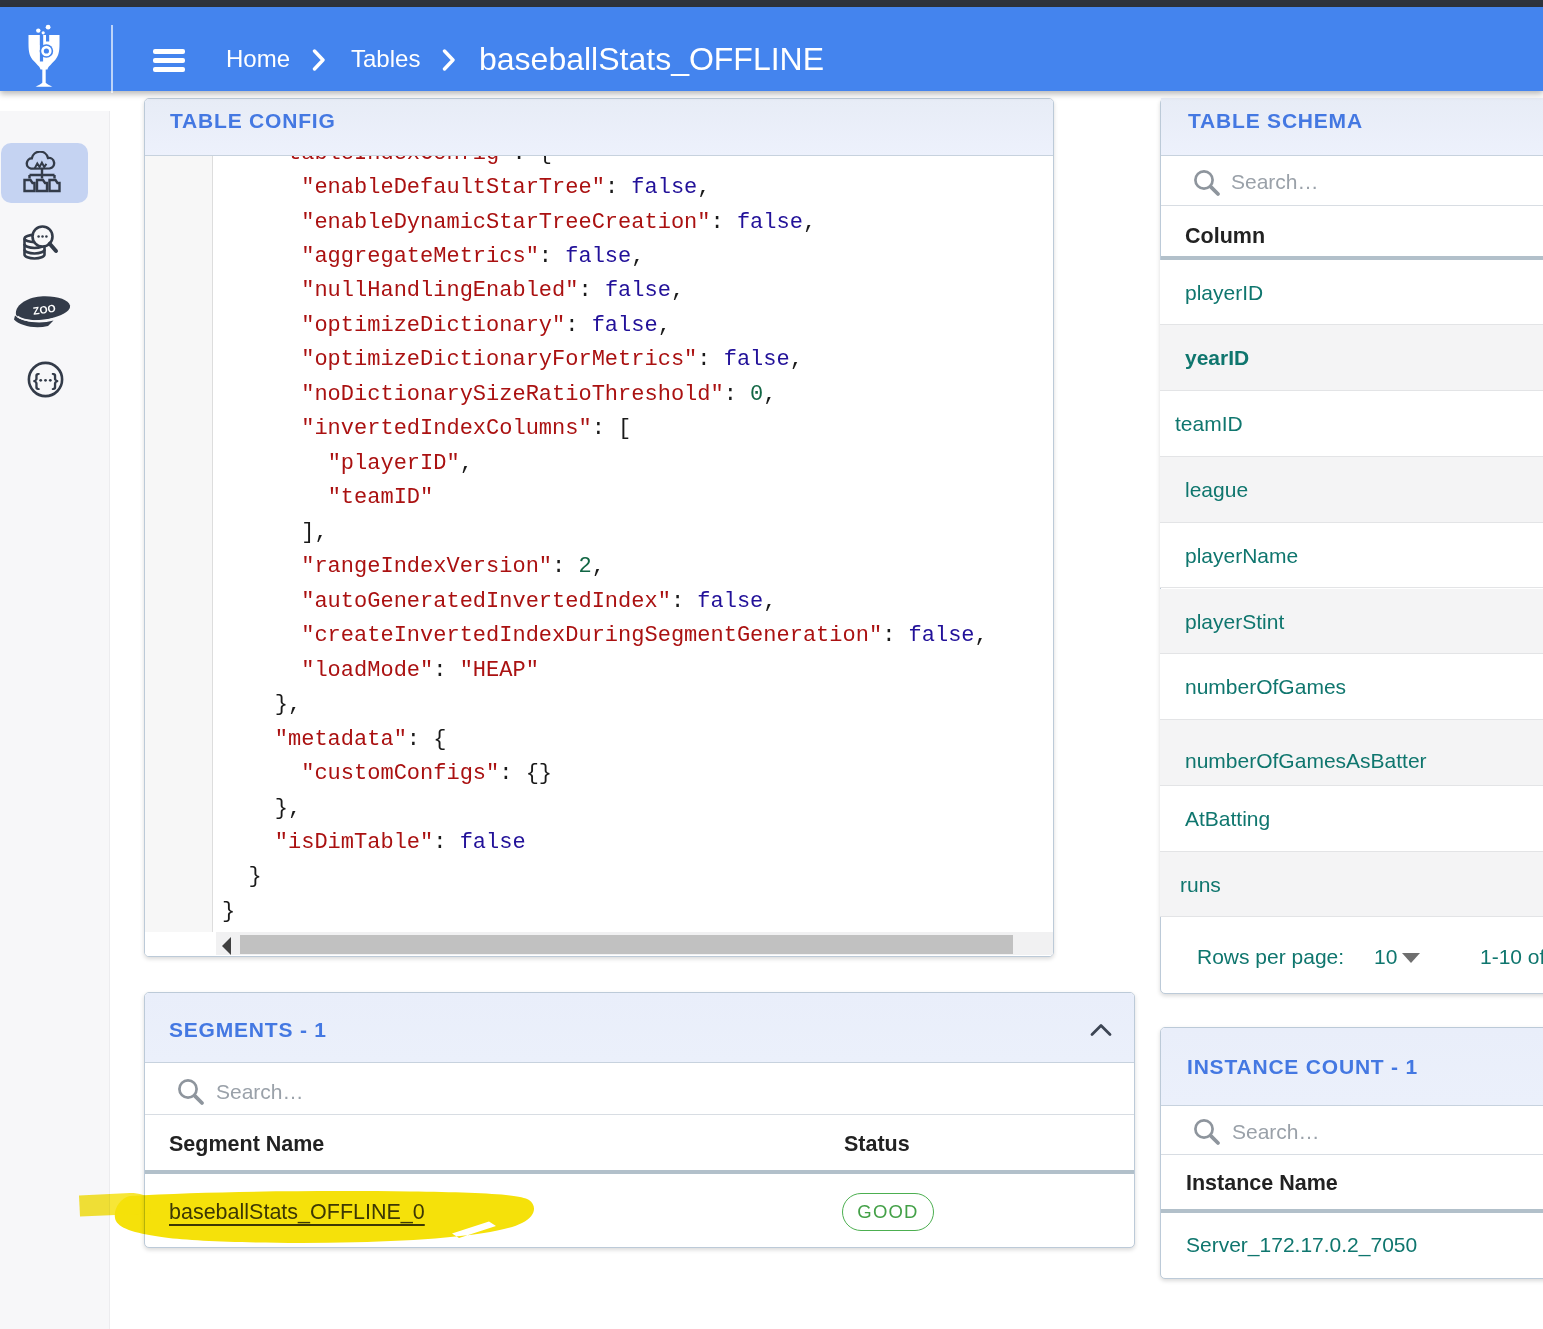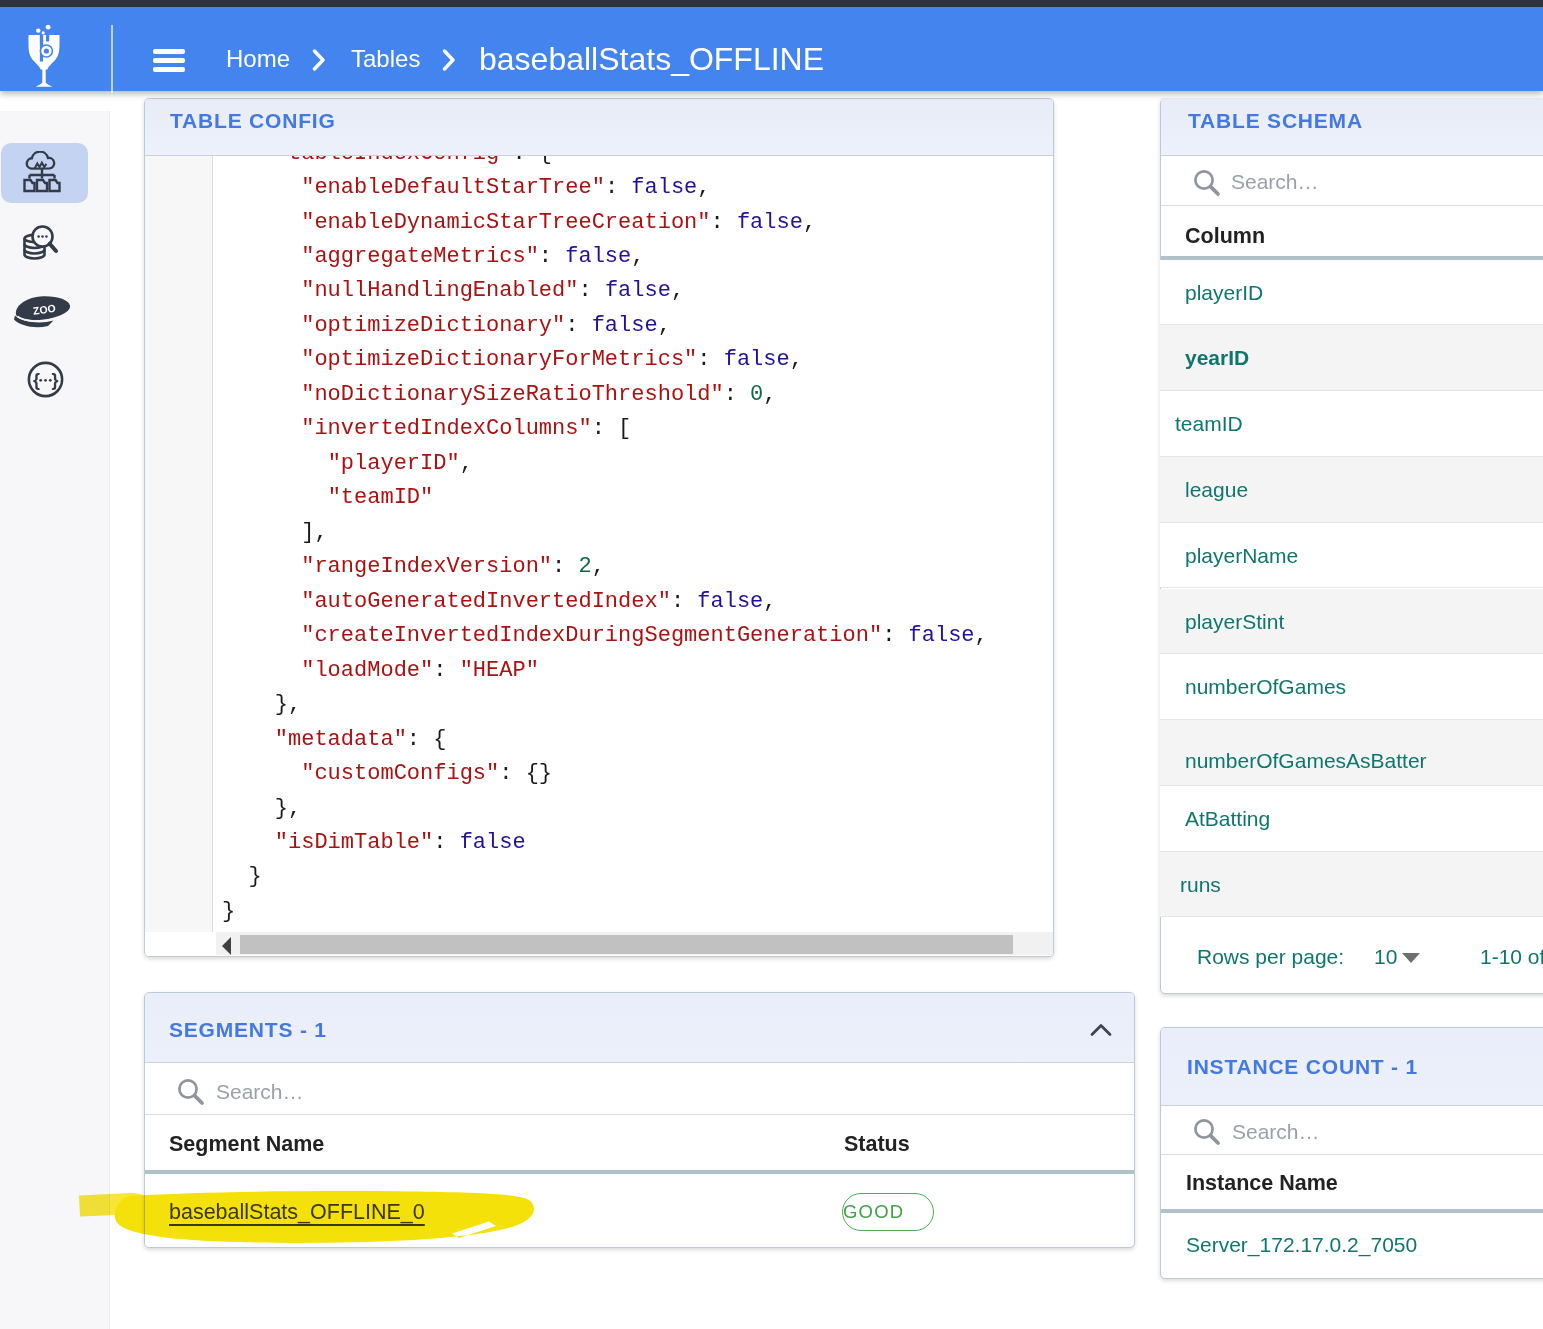--- a/index.html
+++ b/index.html
@@ -109,21 +109,21 @@
   <div class="abs" style="left:0;right:0;top:71px;height:51px;border-bottom:1px solid #d8dde3"></div>
   <svg class="abs" style="left:31px;top:84px" width="30" height="30" viewBox="0 0 30 30" fill="none" stroke="#8e959d">
       <circle cx="12" cy="12" r="8.6" stroke-width="2.7"></circle>
       <line x1="18.6" y1="18.6" x2="26" y2="26" stroke-width="3.8" stroke-linecap="round"></line>
     </svg>
   <div class="t ph" style="left:71px;top:84px">Search…</div>
   <div class="t th" style="left:24px;top:136px">Segment Name</div>
   <div class="t th" style="left:699px;top:136px">Status</div>
   <div class="abs" style="left:0;right:0;top:177px;height:4px;background:#b2c0ca"></div>
   <div class="t" style="left:24px;top:204px;font-size:21.5px;color:#3f3f3f;text-decoration:underline;text-underline-offset:5px;text-decoration-thickness:1.5px">baseballStats_OFFLINE_0</div>
-  <div class="abs" style="left:697px;top:200px;width:92px;height:38px;border:1.5px solid #4caf50;border-radius:19px;color:#43a047;font-size:18.5px;letter-spacing:1.2px;text-align:left;line-height:35px">GOOD</div>
+  <div class="abs" style="left:697px;top:200px;width:92px;height:38px;border:1.5px solid #4caf50;border-radius:19px;color:#43a047;font-size:18.5px;letter-spacing:1.2px;text-align:center;line-height:35px">GOOD</div>
 </div>
 
 <div class="panel" style="left:1160px;top:98px;width:410px;height:896px"></div>
 <div class="abs" style="left:1161px;top:98px;width:408px;height:58px;background:linear-gradient(180deg,#e7ecf6,#edf1fc);border-bottom:1px solid #c7d2de"></div>
 <div class="t ptitle" style="left:1188px;top:106px">TABLE SCHEMA</div>
 <div class="abs" style="left:1161px;top:157px;width:408px;height:49px;border-bottom:1px solid #d8dde3"></div>
 <svg class="abs" style="left:1192px;top:168px" width="30" height="30" viewBox="0 0 30 30" fill="none" stroke="#8e959d">
     <circle cx="12" cy="12" r="8.6" stroke-width="2.7"></circle>
     <line x1="18.6" y1="18.6" x2="26" y2="26" stroke-width="3.8" stroke-linecap="round"></line>
   </svg>

